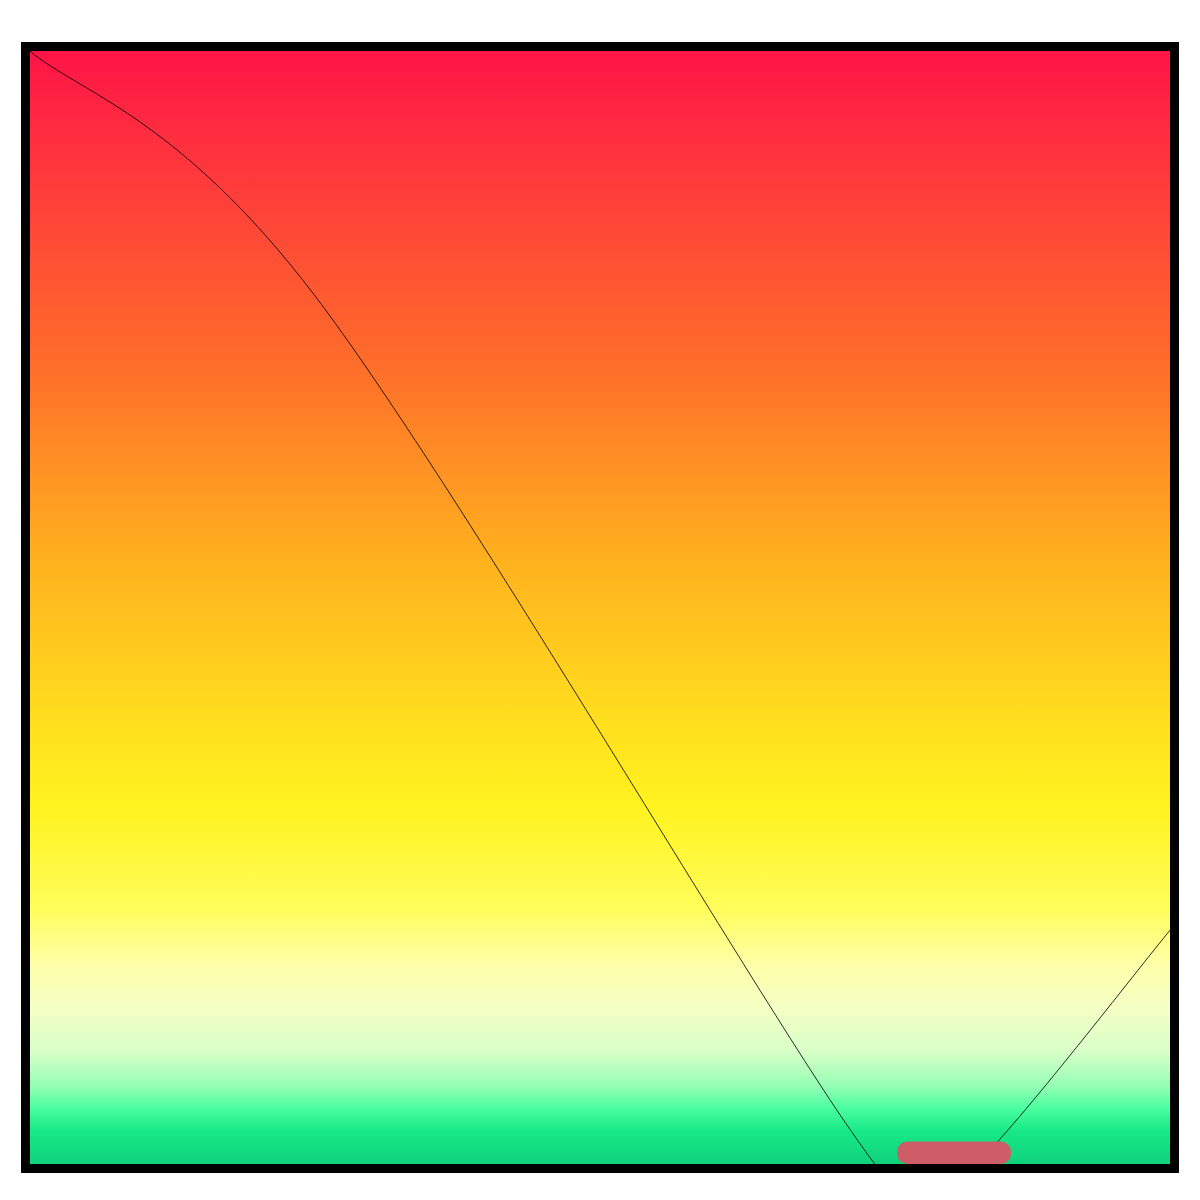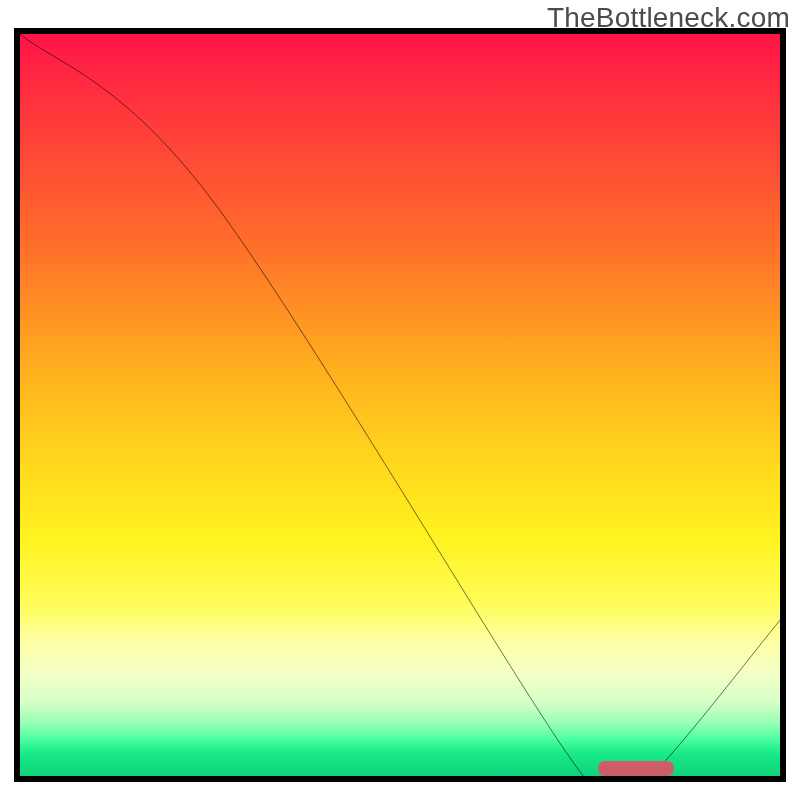--- a/index.html
+++ b/index.html
@@ -75,21 +75,20 @@
     height: 15px;
     border-radius: 7px;
     background: #cd5d66;
   }
 </style>
 </head>
 <body>
 
 <div class="wrap">
 
-  <div class="watermark">TheBottleneck.com</div>
 
   <div class="plot">
     <div class="gradient"></div>
 
     <svg class="curve" viewBox="0 0 100 100" preserveAspectRatio="none">
 
       <path id="curve-path" fill="none" stroke="#000" stroke-width="0.55" stroke-linejoin="round" vector-effect="non-scaling-stroke" d="M 0.00 0.00 C 4.17 3.67, 13.00 5.83, 25.00 22.00 C 37.00 38.17, 63.17 84.00, 72.00 97.00 C 80.83 110.00, 76.17 99.50, 78.00 100.00 C 79.83 100.50, 79.33 103.50, 83.00 100.00 C 86.67 96.50, 97.17 82.50, 100.00 79.00"></path>
     </svg>
 
     <div class="marker" id="opt-marker" style="left: 583.6px; width: 76px; top: 733px; background: rgb(205, 93, 102);"></div>

